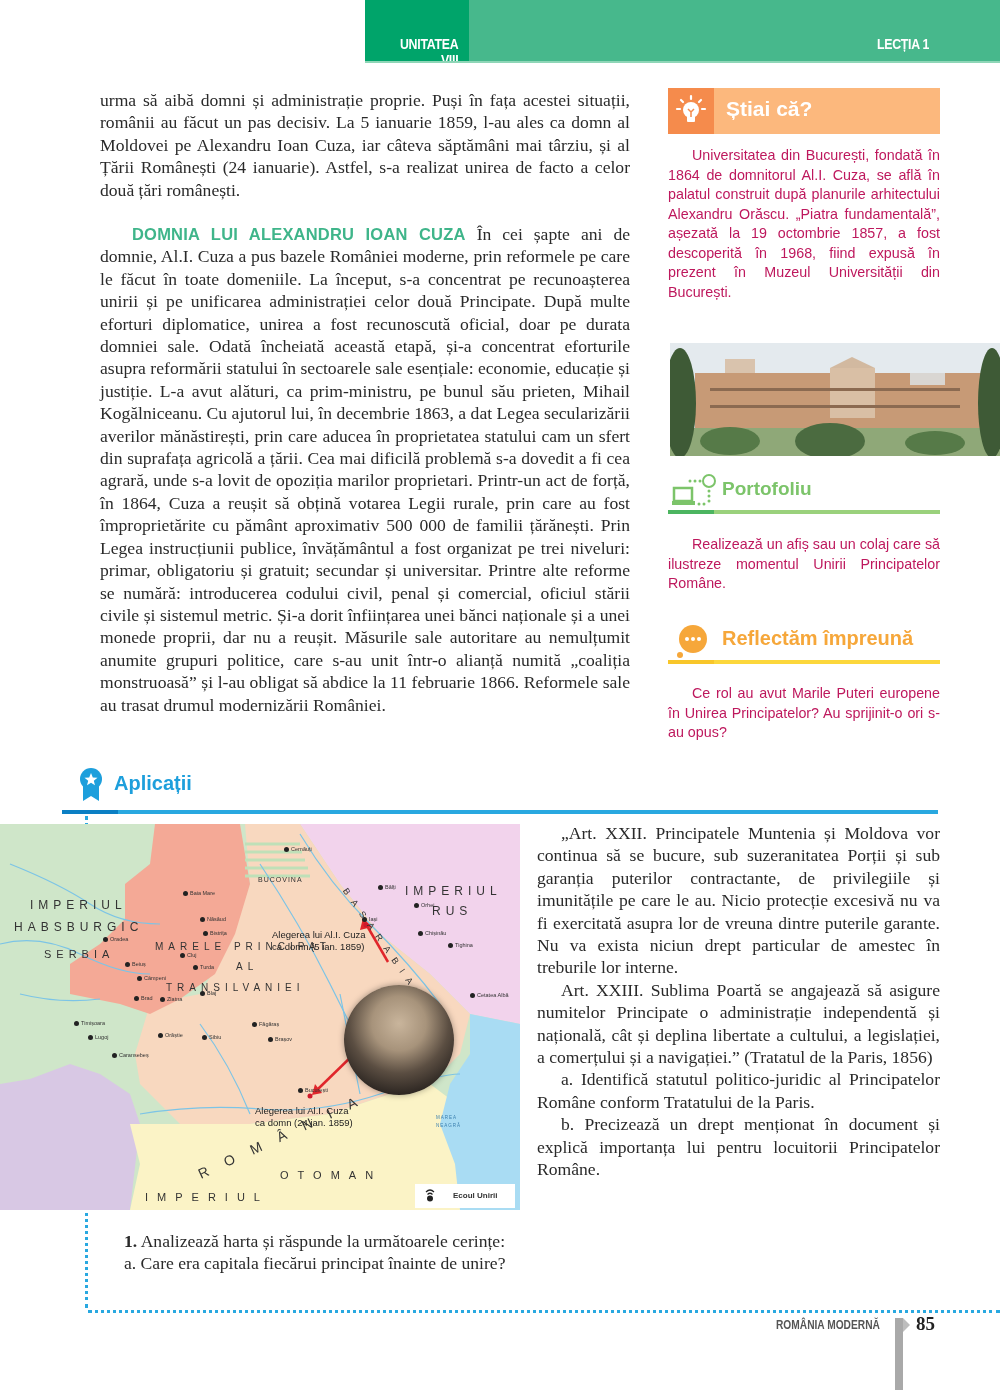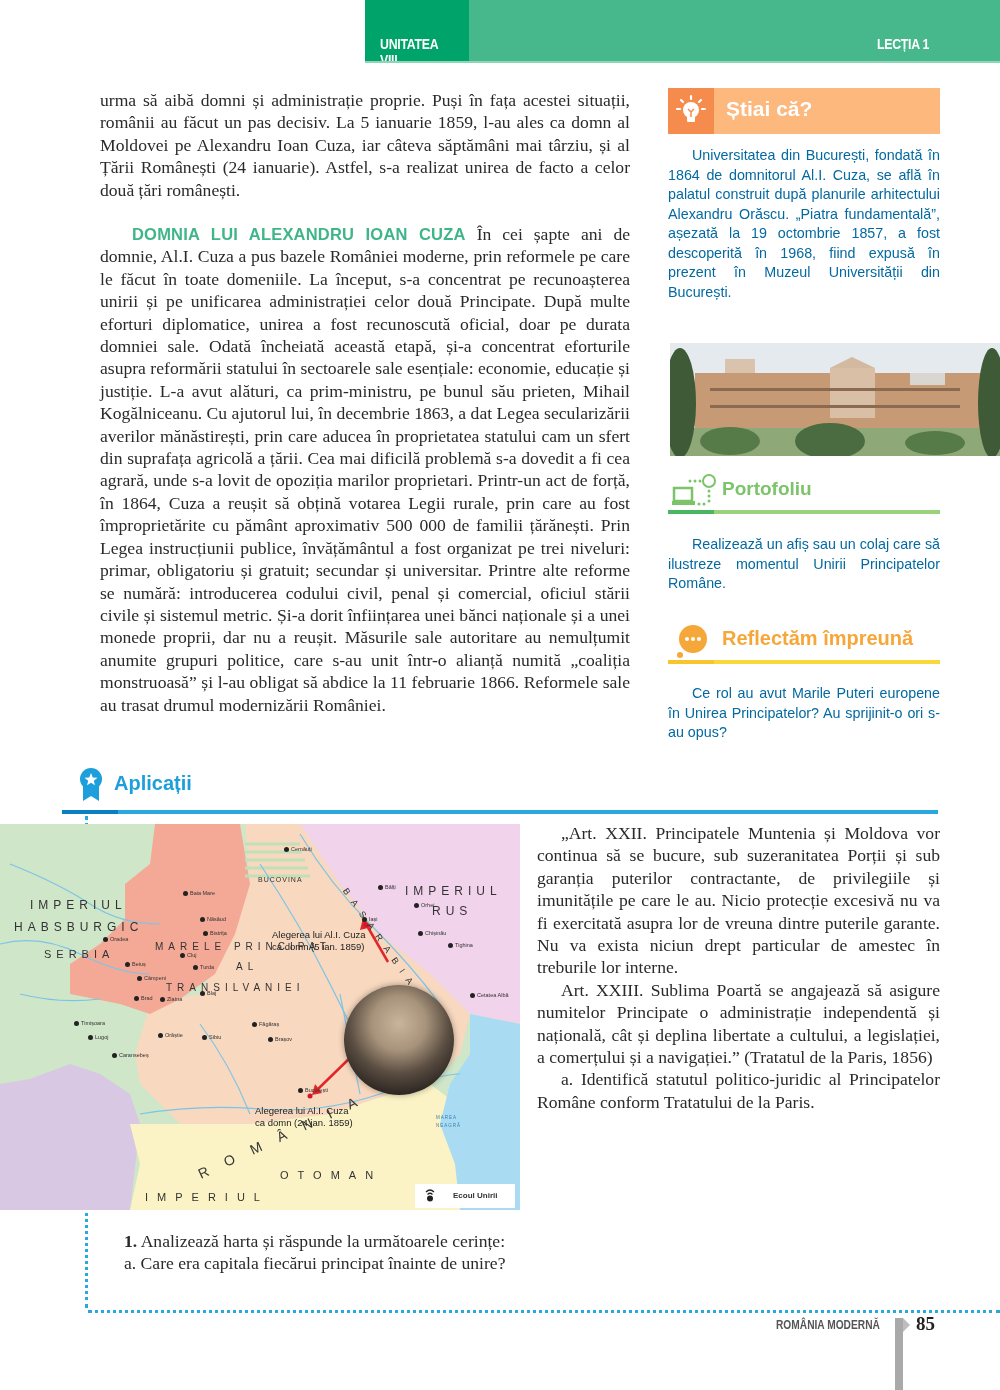--- a/index.html
+++ b/index.html
@@ -1,34 +1,34 @@
 <!DOCTYPE html>
 <html><head>
 <meta charset="utf-8">
 <style>
   * { box-sizing: border-box; margin: 0; padding: 0; }
   html, body { width: 1000px; height: 1390px; background: #ffffff; overflow: hidden; }
   body { position: relative; font-family: "Liberation Serif", serif; color: #2a2a2a; }
 
   
-  .hdr { position: absolute; top: 0; left: 365px; width: 635px; height: 61px; background: #47b88c; }
+  .hdr { position: absolute; top: 0; left: 365px; width: 635px; height: 61px; background: #47b88c; text-align: right; }
   .hdr-unit { position: absolute; left: 0; top: 0; width: 104px; height: 61px; background: #00a46a; }
   .hdr-unit span, .hdr-lesson { position: absolute; color: #fff; font-family: "Liberation Sans", sans-serif; font-weight: bold; font-size: 14px; letter-spacing: -0.3px; transform: scaleX(0.88); transform-origin: left; }
   .hdr-unit span { left: 15px; top: 36px; }
   .hdr-lesson { left: 512px; top: 36px; }
   .hdr-line { position: absolute; top: 61px; left: 365px; width: 635px; height: 2px; background: #8fd6b7; }
 
   
   .col-main { position: absolute; left: 92px; width: 546px; font-size: 17.6px; line-height: 22.4px; text-align: justify; }
   .col-main p { text-indent: 0; margin: 8px; }
   .col-main p.ind { text-indent: 32px; }
   .sec-title { color: #3fb58a; font-family: "Liberation Sans", sans-serif; font-weight: bold; font-size: 16.5px; letter-spacing: 0.2px; }
 
   
-  .side { position: absolute; left: 668px; width: 272px; font-family: "Liberation Sans", sans-serif; font-size: 14.3px; line-height: 19.5px; color: #0369a1; text-align: justify; }
+  .side { position: absolute; left: 668px; width: 272px; font-family: "Liberation Sans", sans-serif; font-size: 14.3px; line-height: 19.5px; color: #be185d; text-align: justify; }
   .side p { text-indent: 24px; }
   .box-hdr { position: absolute; left: 668px; width: 272px; height: 46px; }
   .stiai { top: 88px; background: #fcb87d; }
   .stiai .icon { position: absolute; left: 0; top: 0; width: 46px; height: 46px; background: #f58b4c; display: flex; align-items: center; justify-content: center; }
   .stiai .ttl { position: absolute; left: 58px; top: 9px; color: #fff; font-family: "Liberation Sans", sans-serif; font-weight: bold; font-size: 21px; }
 
   .uni-img { position: absolute; left: 670px; top: 343px; width: 330px; height: 113px; overflow: hidden; background: linear-gradient(#dde6ea 0%, #e8edf0 40%, #d8c8b4 45%); }
 
   .port-hdr { top: 468px; }
   .port-hdr .ttl { position: absolute; left: 54px; top: 10px; color: #7cc46a; font-family: "Liberation Sans", sans-serif; font-weight: bold; font-size: 19px; }
@@ -297,18 +297,19 @@
 
 <div class="col-q1">
   <p class="ind"><b class="num">1.</b><span> Analizează harta și răspunde la următoarele cerințe:</span></p>
   <p class="ind">a. Care era capitala fiecărui principat înainte de unire?</p>
 </div>
 
 <div class="col-ex" style="top:822px;">
   <p class="ind">„Art. XXII. Principatele Muntenia și Moldova vor continua să se bucure, sub suzeranitatea Porții și sub garanția puterilor contractante, de privilegiile și imunitățile pe care le au. Nicio protecție excesivă nu va fi exercitată asupra lor de vreuna dintre puterile garante. Nu va exista niciun drept particular de amestec în treburile lor interne.</p>
   <p class="ind">Art. XXIII. Sublima Poartă se angajează să asigure numitelor Principate o administrație independentă și națională, cât și deplina libertate a cultului, a legislației, a comerțului și a navigației.” (Tratatul de la Paris, 1856)</p>
   <p class="ind">a. Identifică statutul politico-juridic al Principatelor Române conform Tratatului de la Paris.</p>
+  <p class="ind">b. Precizează un drept menționat în document și explică importanța lui pentru locuitorii Principatelor Române.</p>
 </div>
 
 <span class="ftr-txt">ROMÂNIA MODERNĂ</span>
 <div class="ftr-bar"></div>
 <div class="ftr-arrow"></div>
 <span class="ftr-page">85</span>
 
 </body></html>

